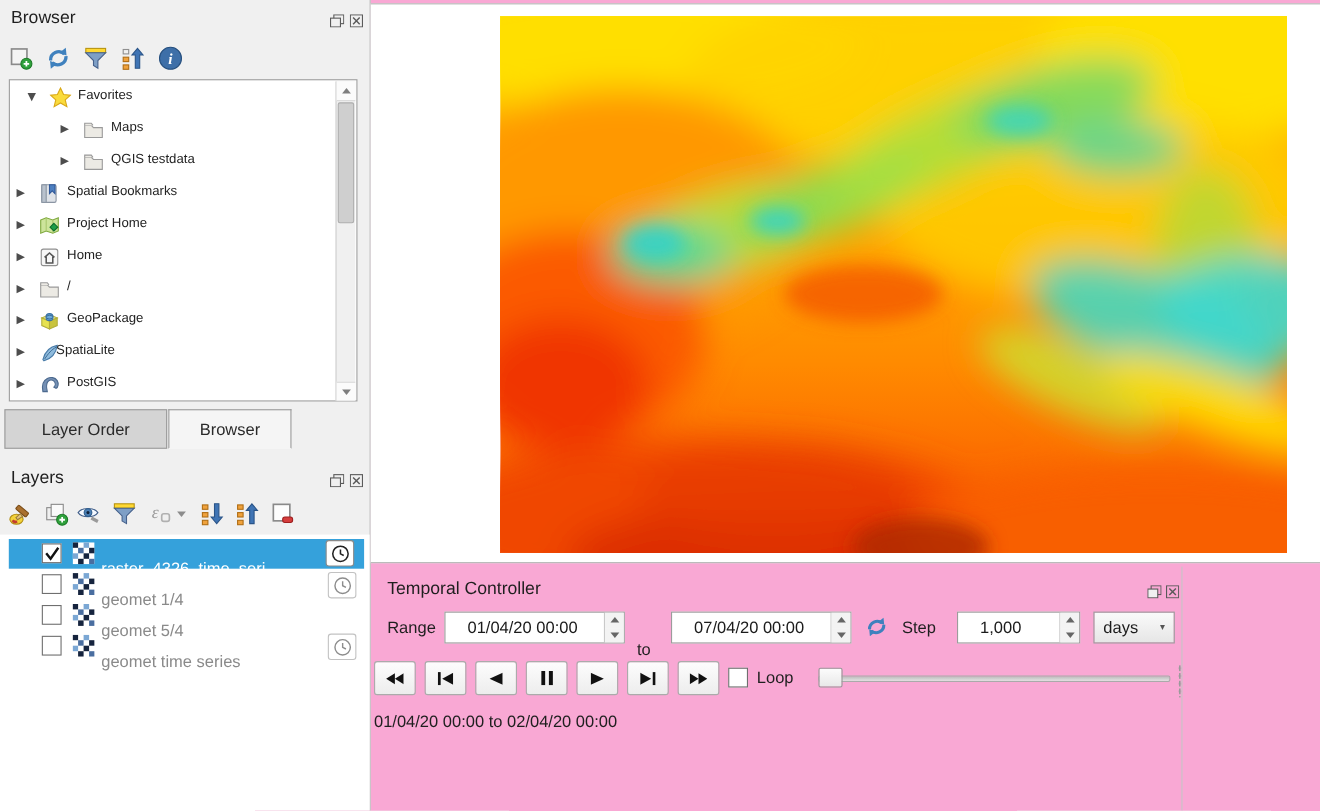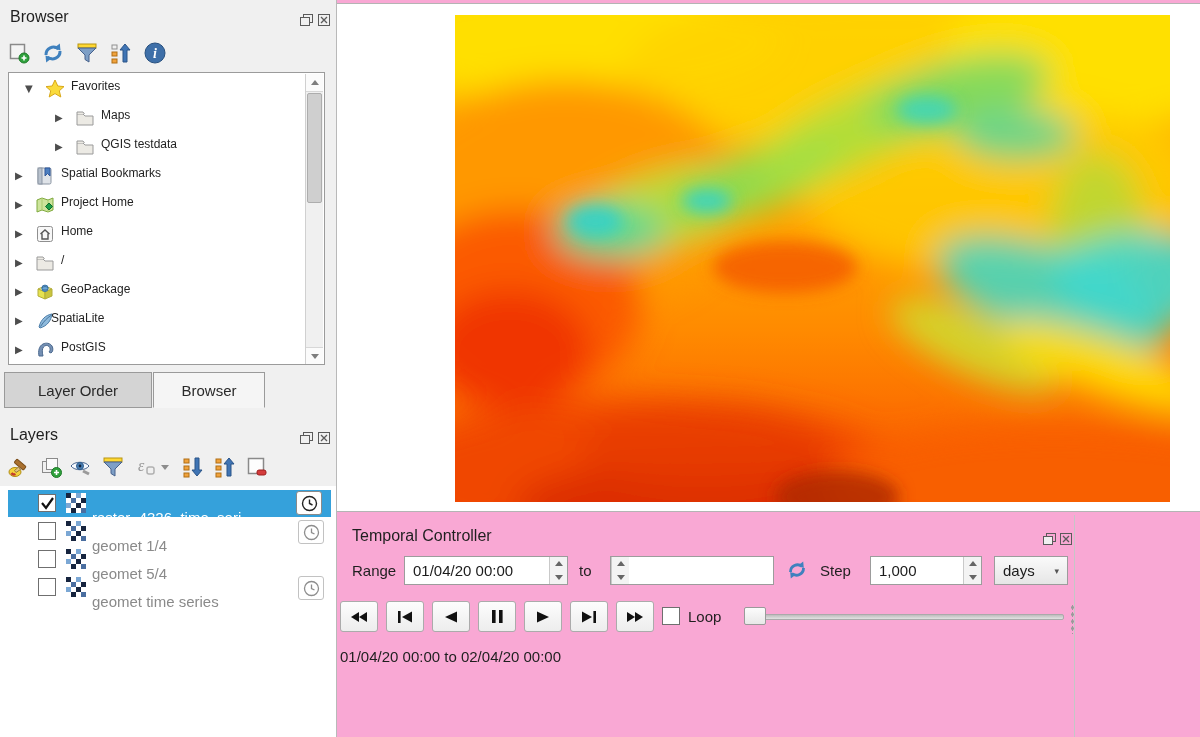--- a/index.html
+++ b/index.html
@@ -41,21 +41,21 @@
   .clock-btn.on{background:#ffffff;border:1px solid #8a8a8a;}
   .clock-btn.off{background:transparent;border:1px solid #c2c2c2;}
 
   
   .canvas{position:absolute;left:337px;top:3px;width:863px;height:509px;background:#ffffff;border-top:1px solid #b4b4b4;border-bottom:1px solid #b4b4b4;box-sizing:border-box;}
   .raster{position:absolute;left:118px;top:11px;}
 
   
   .tlabel-txt{position:absolute;font-size:15px;color:#1f1f1f;}
   .spinbox{position:absolute;height:29px;background:#ffffff;border:1px solid #9c9c9c;box-sizing:border-box;display:flex;}
-  .spin-input{border:none;outline:none;flex:1;font-size:15px;font-family:"Liberation Sans",sans-serif;color:#1b1b1b;padding:0 8px;min-width:0;background:transparent;}
+  .spin-input{border:none;outline:none;flex:1;font-size:15px;font-family:"Liberation Sans",sans-serif;color:#1b1b1b;padding:0 20px;min-width:0;background:transparent;}
   .spin-arrows{width:17px;border-left:1px solid #c9c9c9;display:flex;flex-direction:column;}
   .spin-arrows div{flex:1;display:flex;align-items:center;justify-content:center;background:#f3f3f3;}
   .sa-up{width:0;height:0;border-left:4px solid transparent;border-right:4px solid transparent;border-bottom:5px solid #666;}
   .sa-dn{width:0;height:0;border-left:4px solid transparent;border-right:4px solid transparent;border-top:5px solid #666;}
   .combo{position:absolute;height:29px;background:linear-gradient(#fafafa,#e6e6e6);border:1px solid #9c9c9c;box-sizing:border-box;display:flex;align-items:center;padding:0 8px;font-size:15px;color:#1b1b1b;}
   .combo .arrow{margin-left:auto;font-size:9px;color:#555;font-family:"DejaVu Sans",sans-serif;}
 
   .pbtn{position:absolute;width:38px;height:31px;background:linear-gradient(#fdfdfd,#ededed);border:1px solid #ababab;border-radius:3px;box-sizing:border-box;display:flex;align-items:center;justify-content:center;}
   .slider-groove{position:absolute;height:4px;background:linear-gradient(#bdbdbd,#e2e2e2);border:1px solid #aaa;border-radius:2px;}
   .slider-handle{position:absolute;width:22px;height:18px;background:linear-gradient(#fcfcfc,#e8e8e8);border:1px solid #9a9a9a;border-radius:2px;box-sizing:border-box;}
@@ -460,23 +460,24 @@
     <div class="spin-arrows">
         <div>
           <span class="sa-up"></span>
         </div>
         <div>
           <span class="sa-dn"></span>
         </div>
       </div>
   </div>
 
-  <span class="tlabel-txt" style="left:579px;top:562px;">to</span>
+  <span class="tlabel-txt" style="left:579px;top:582px;">to</span>
 
   <div class="spinbox" style="left:610px;top:556px;width:164px;">
+    <input class="spin-input" value="07/04/20 00:00" style="">
     <div class="spin-arrows">
         <div>
           <span class="sa-up"></span>
         </div>
         <div>
           <span class="sa-dn"></span>
         </div>
       </div>
   </div>
 

